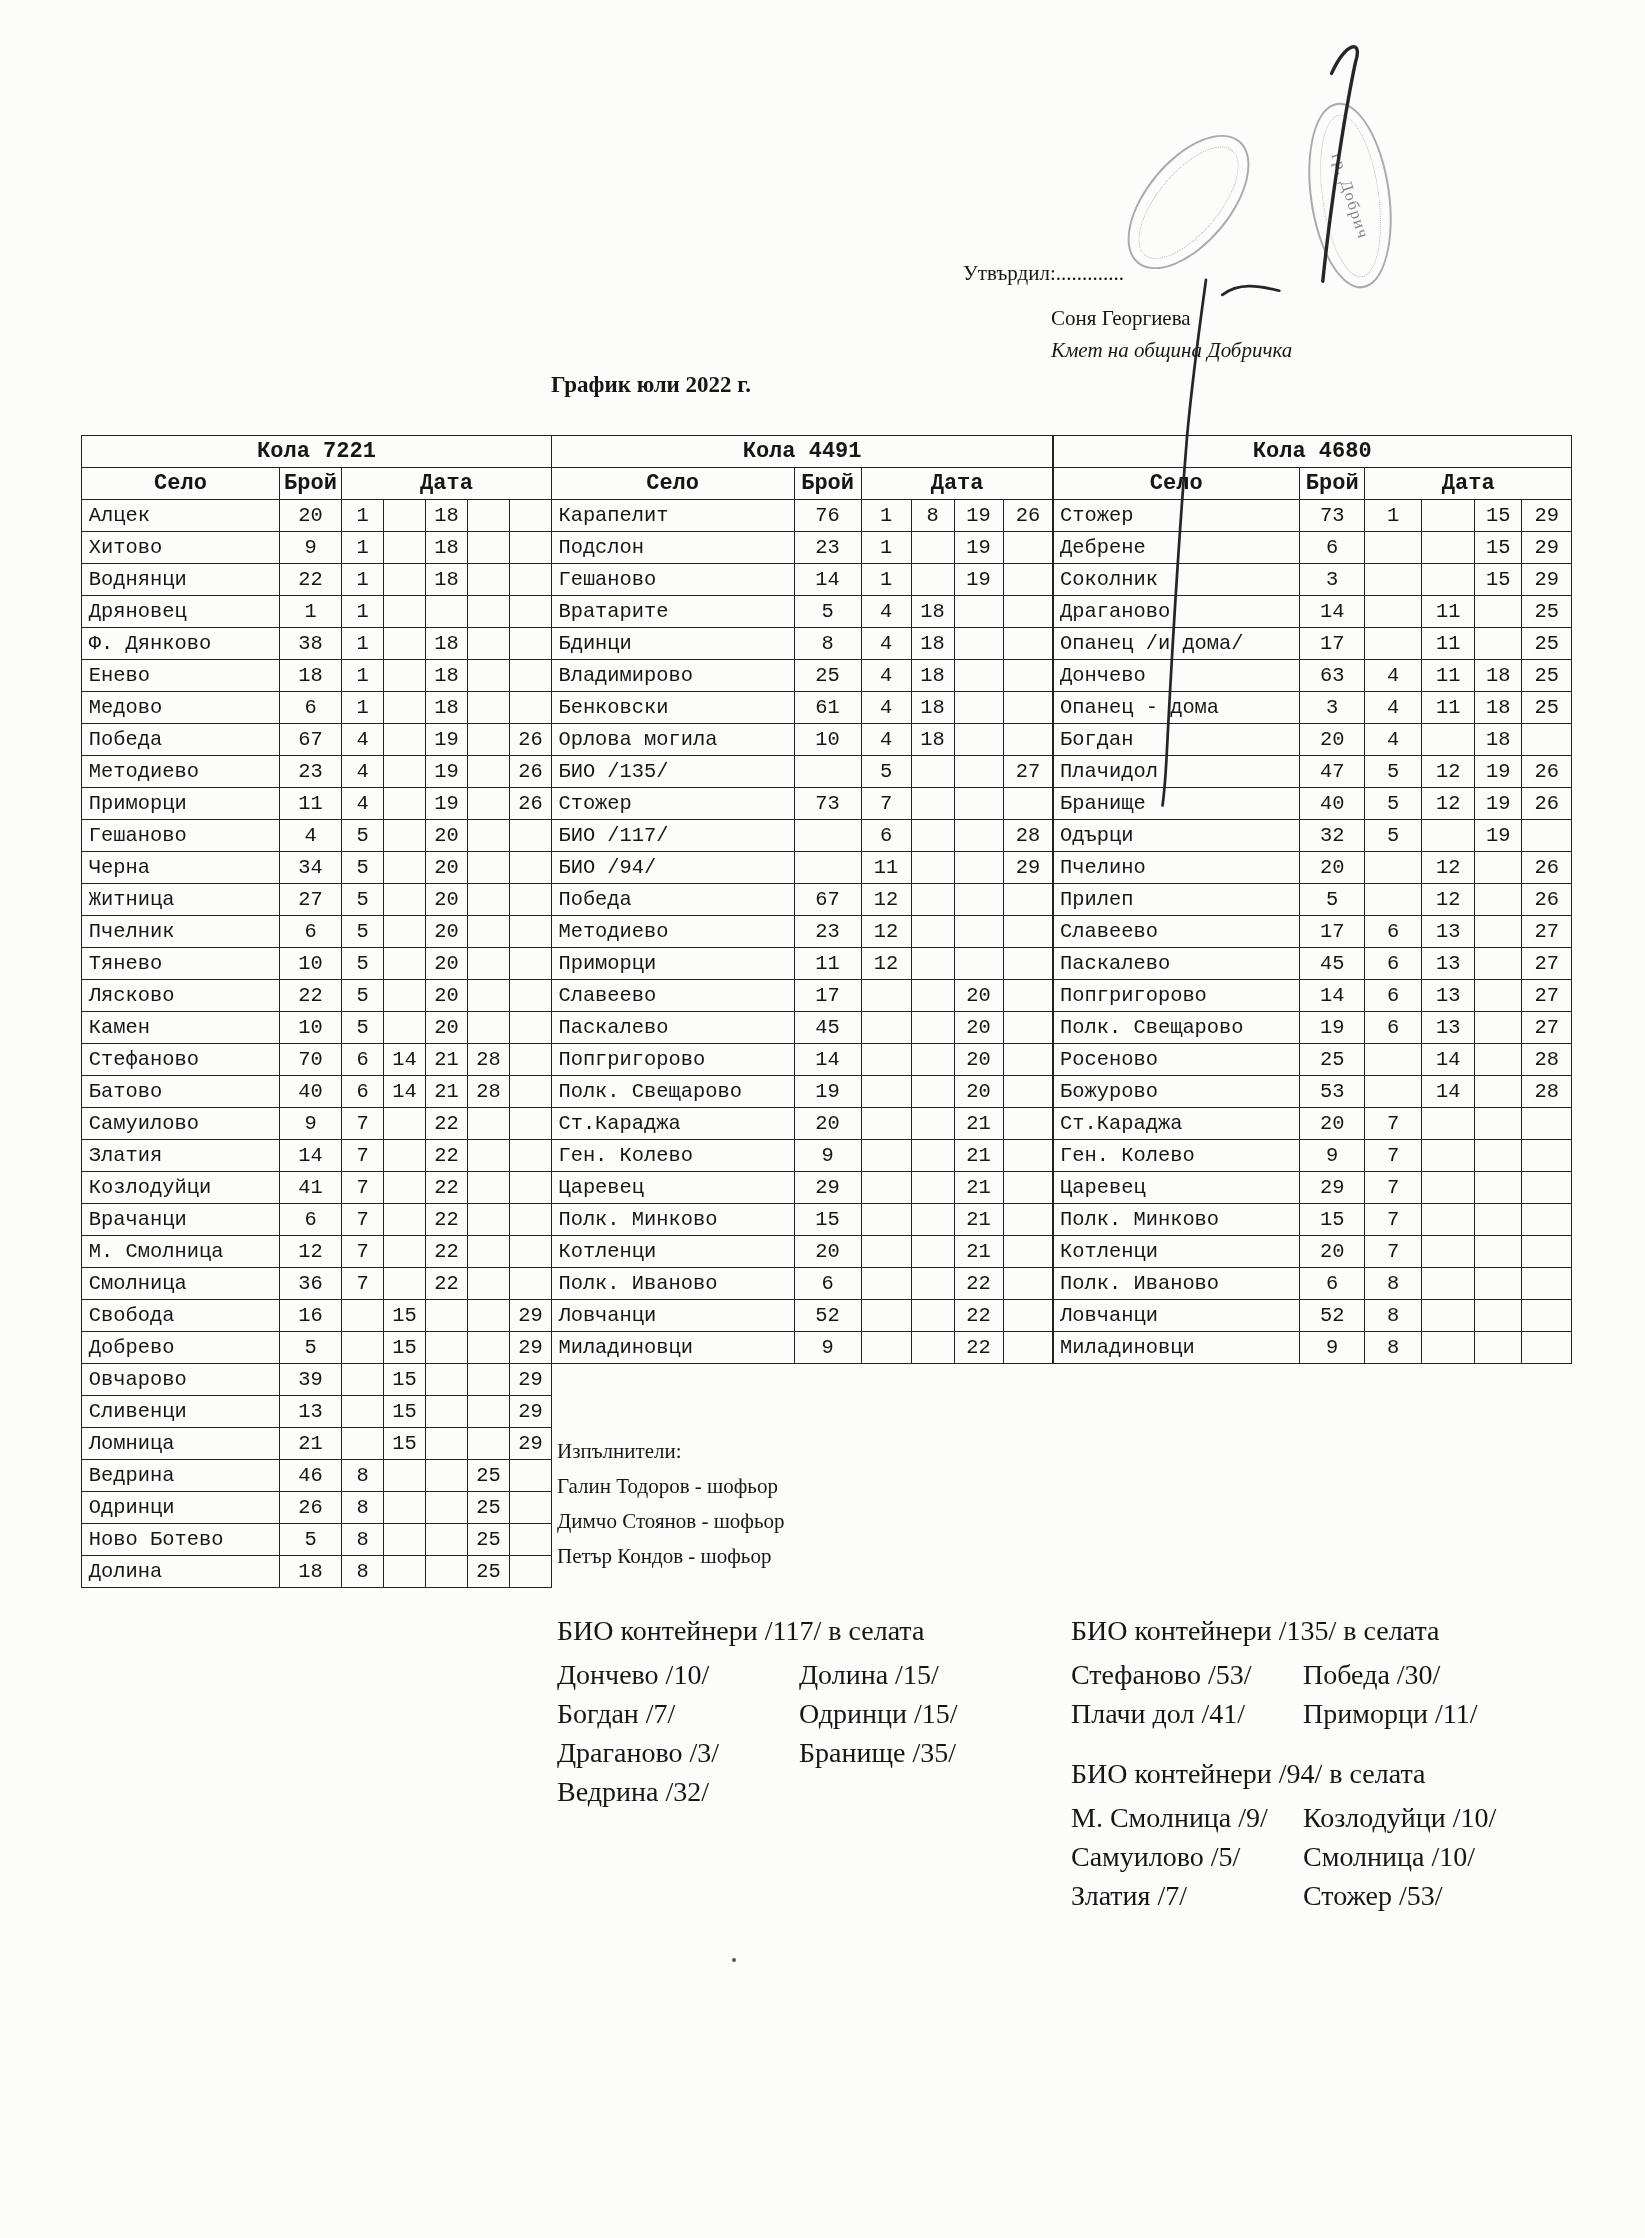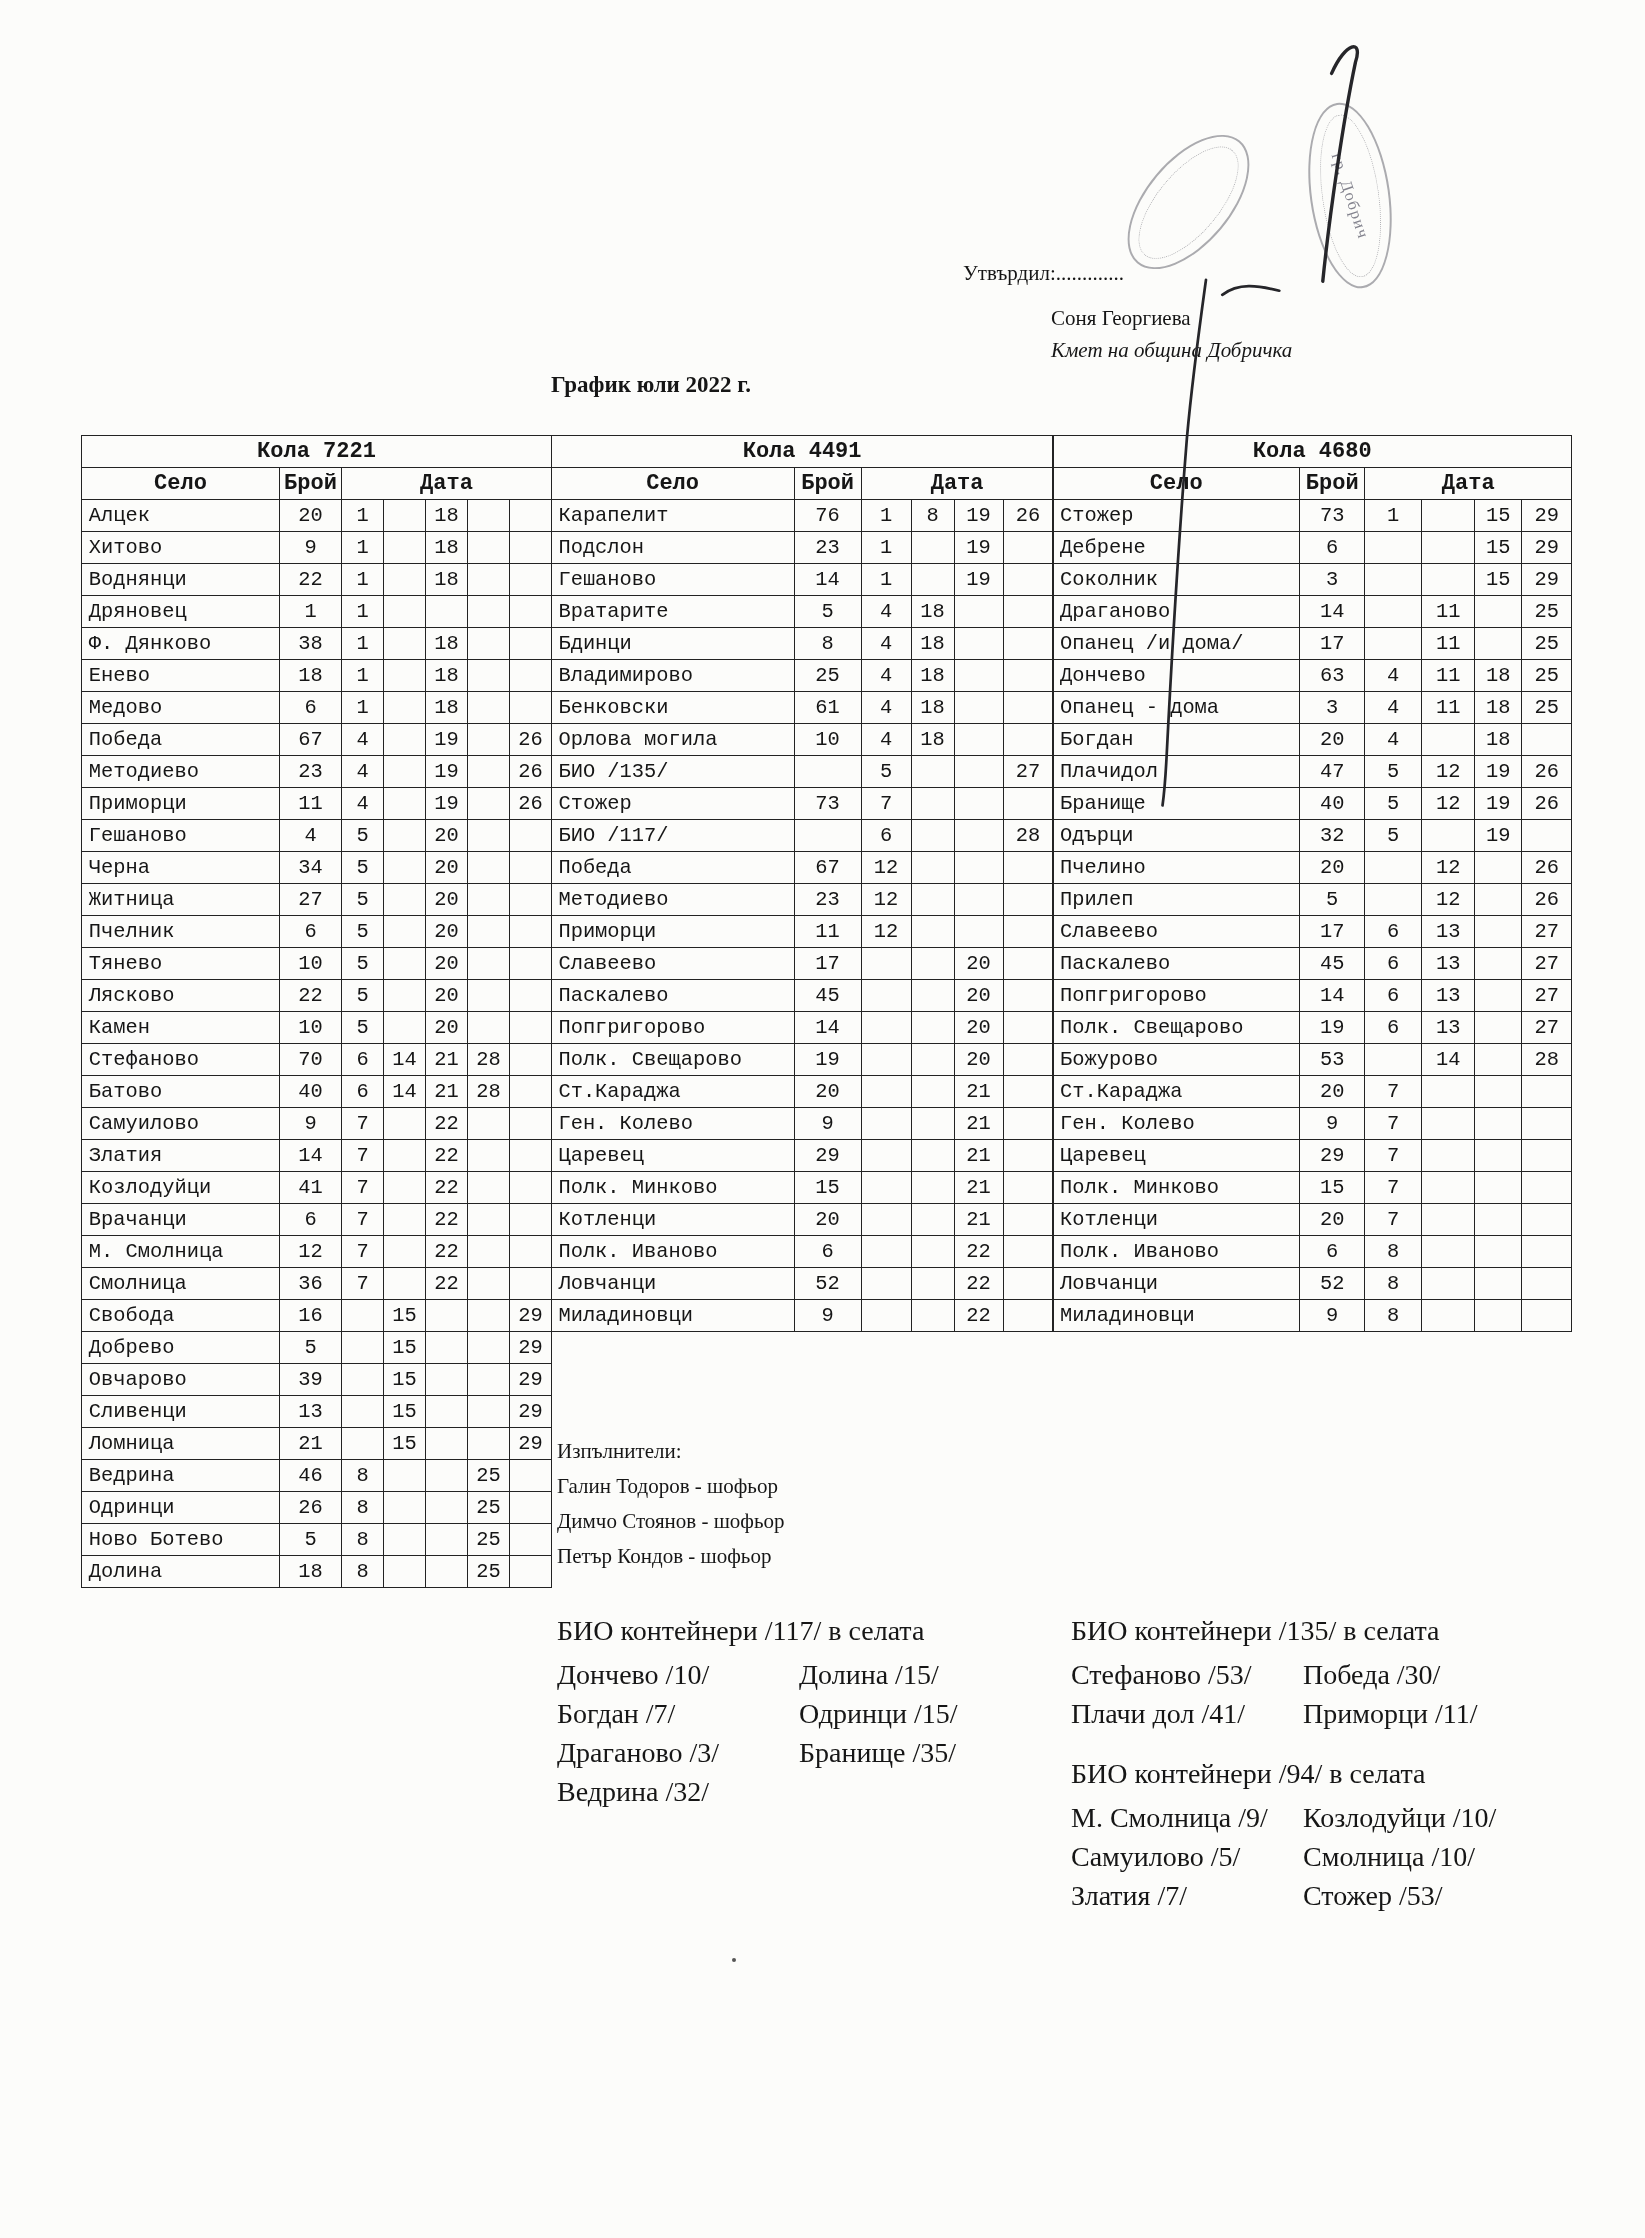--- a/index.html
+++ b/index.html
@@ -508,20 +508,28 @@
           </tr>
           <tr>
             <td class="village">БИО /117/</td>
             <td class="num"></td>
             <td class="num">6</td>
             <td class="num"></td>
             <td class="num"></td>
             <td class="num">28</td>
           </tr>
           <tr>
+            <td class="village">БИО /94/</td>
+            <td class="num"></td>
+            <td class="num">11</td>
+            <td class="num"></td>
+            <td class="num"></td>
+            <td class="num">29</td>
+          </tr>
+          <tr>
             <td class="village">Победа</td>
             <td class="num">67</td>
             <td class="num">12</td>
             <td class="num"></td>
             <td class="num"></td>
             <td class="num"></td>
           </tr>
           <tr>
             <td class="village">Методиево</td>
             <td class="num">23</td>
@@ -784,20 +792,28 @@
             <td class="num"></td>
             <td class="num">27</td>
           </tr>
           <tr>
             <td class="village">Полк. Свещарово</td>
             <td class="num">19</td>
             <td class="num">6</td>
             <td class="num">13</td>
             <td class="num"></td>
             <td class="num">27</td>
+          </tr>
+          <tr>
+            <td class="village">Росеново</td>
+            <td class="num">25</td>
+            <td class="num"></td>
+            <td class="num">14</td>
+            <td class="num"></td>
+            <td class="num">28</td>
           </tr>
           <tr>
             <td class="village">Божурово</td>
             <td class="num">53</td>
             <td class="num"></td>
             <td class="num">14</td>
             <td class="num"></td>
             <td class="num">28</td>
           </tr>
           <tr>

